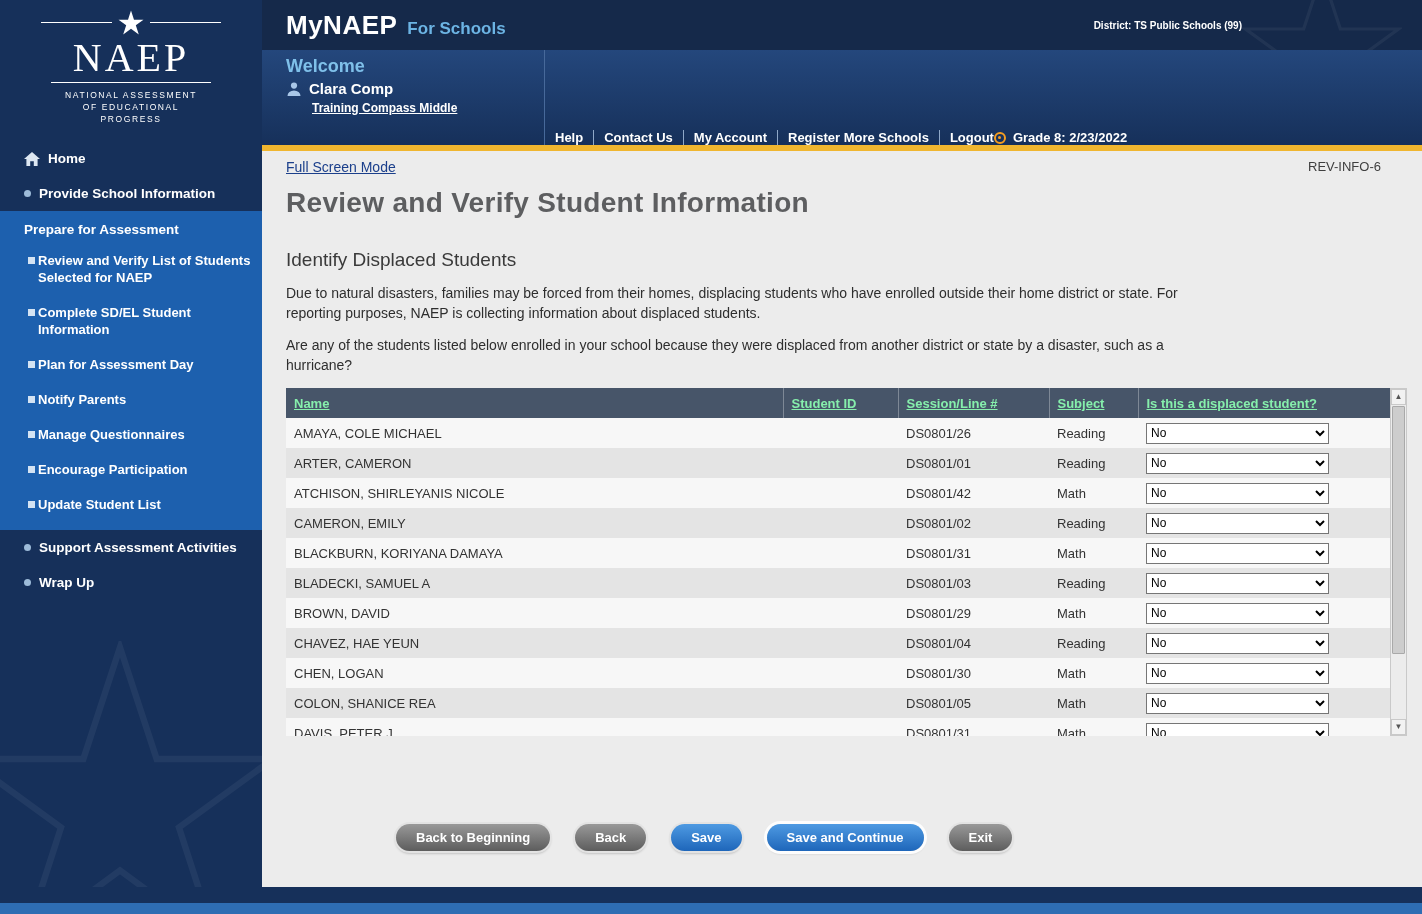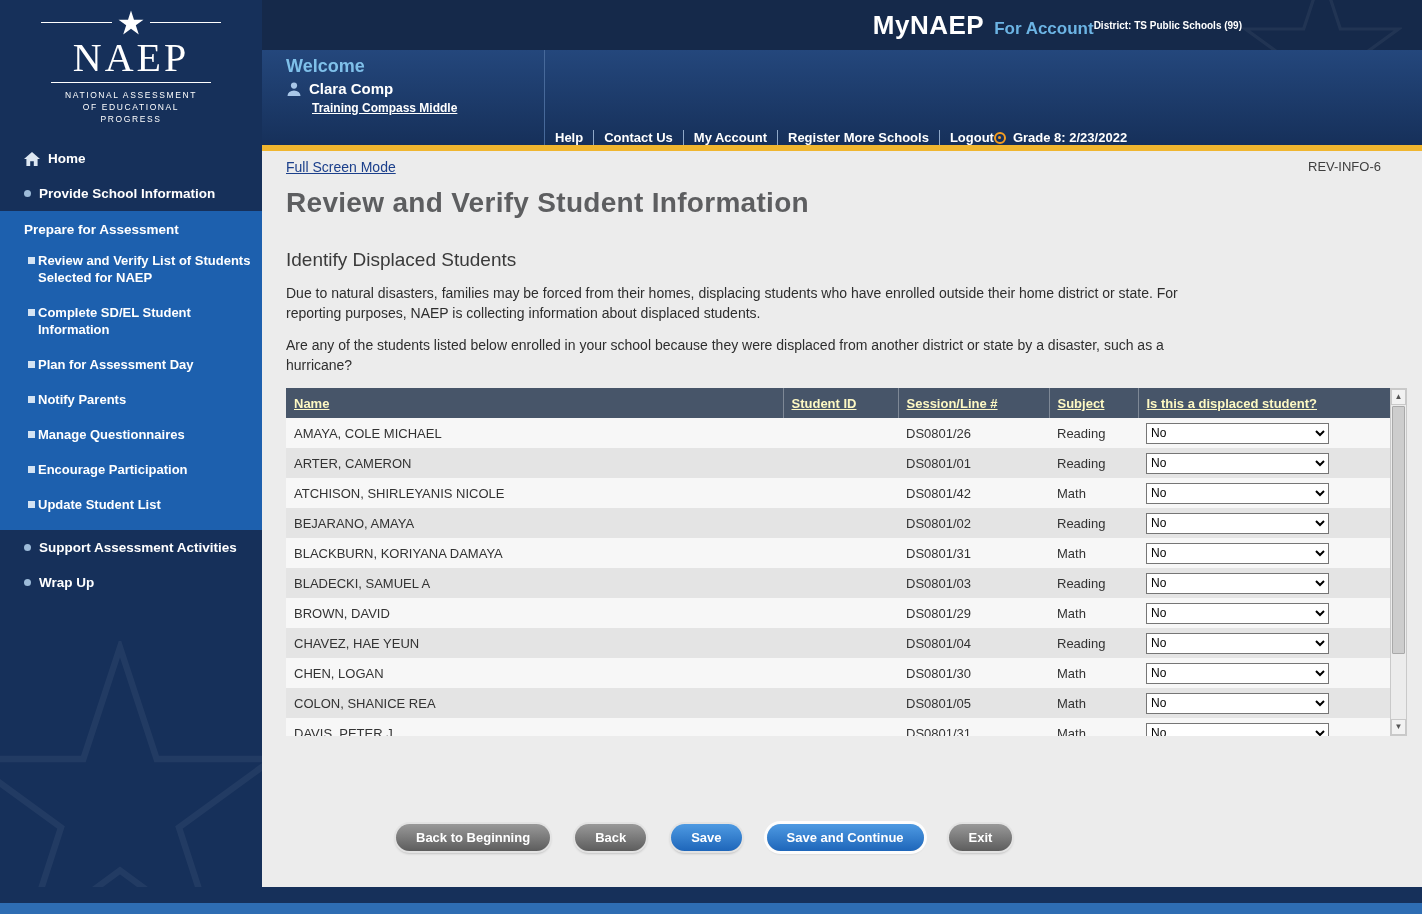--- a/index.html
+++ b/index.html
@@ -20,21 +20,21 @@
   .side-item { display:flex; align-items:center; gap:8px; padding:10px 12px 10px 24px; color:#fff; font-size:13.5px; font-weight:bold; cursor:pointer; }
   .bullet-dot { width:7px; height:7px; border-radius:50%; background:#9dbbd9; flex-shrink:0; }
   .prepare-block { background:#1d60ae; padding:1px 0 8px; }
   .prepare-head { padding:10px 12px 6px 24px; color:#fff; font-size:13.5px; font-weight:bold; cursor:pointer; }
   .sub-item { display:flex; gap:3px; padding:9px 10px 9px 28px; color:#fff; font-size:13px; font-weight:bold; line-height:17px; cursor:pointer; }
   .bullet-sq { width:7px; height:7px; background:#d4e3f3; margin-top:5px; flex-shrink:0; }
   .watermark { position:absolute; opacity:0.05; z-index:1; }
 
   
   .main-col { flex:1; min-width:0; display:flex; flex-direction:column; }
-  .topbar { height:50px; background:#15294a; display:flex; align-items:center; justify-content:flex-end; padding:0 180px 0 24px; position:relative; overflow:hidden; flex-shrink:0; }
+  .topbar { height:50px; background:#15294a; display:flex; align-items:center; justify-content:space-between; padding:0 180px 0 24px; position:relative; overflow:hidden; flex-shrink:0; }
   .brand { display:flex; align-items:baseline; gap:10px; }
   .brand-name { color:#fff; font-size:26px; font-weight:bold; letter-spacing:.5px; }
   .brand-suffix { color:#6cb4e4; font-size:17px; font-weight:bold; }
   .district { color:#fff; font-size:10px; font-weight:bold; }
 
   .welcome-band { height:95px; background:linear-gradient(#24477c, #16305a); display:flex; position:relative; overflow:hidden; flex-shrink:0; }
   .welcome-left { width:283px; flex-shrink:0; padding:6px 0 0 24px; border-right:1px solid #47699a; }
   .welcome-label { color:#7fc0ea; font-size:18px; font-weight:bold; }
   .user-row { display:flex; align-items:center; gap:7px; margin-top:3px; }
   .user-name { color:#fff; font-size:15px; font-weight:bold; }
@@ -56,21 +56,21 @@
   .content-top { display:flex; justify-content:space-between; padding-right:41px; align-items:flex-start; }
   .fullscreen-link { color:#1b3f8b; font-size:14px; text-decoration:underline; cursor:pointer; }
   .page-code { color:#3f3f3f; font-size:13px; }
   .page-title { margin-top:12px; color:#5d5e60; font-size:28px; font-weight:bold; letter-spacing:.3px; }
   .section-title { margin-top:30px; color:#3a3a3a; font-size:19px; font-weight:normal; }
   .para { margin-top:12px; width:905px; color:#2e2e2e; font-size:14px; line-height:20px; }
 
   .table-zone { margin-top:13px; width:1121px; position:relative; }
   .table-viewport { width:1104px; height:348px; overflow:hidden; }
   table { width:1104px; border-collapse:collapse; table-layout:fixed; }
-  thead th { background:#475569; color:#fef9c3; text-align:left; font-size:13px; font-weight:bold; height:30px; padding:0 8px; }
+  thead th { background:#475569; color:#86efac; text-align:left; font-size:13px; font-weight:bold; height:30px; padding:0 8px; }
   thead th + th { border-left:1px solid rgba(255,255,255,.3); }
   thead th span { text-decoration:underline; cursor:pointer; }
   tbody td { height:30px; font-size:13px; color:#333; padding:0 8px; }
   tbody tr:nth-child(odd)  { background:#f7f7f7; }
   tbody tr:nth-child(even) { background:#e4e4e4; }
   td select { width:183px; height:21px; font-size:12px; font-family:"Liberation Sans", sans-serif; border:1px solid #767676; background:#fff; }
 
   .scrollbar { position:absolute; top:0; right:0; width:17px; height:348px; background:#ececec; border:1px solid #c9c9c9; display:flex; flex-direction:column; align-items:center; }
   .sb-arrow { width:15px; height:16px; background:#f2f2f2; border:1px solid #c9c9c9; color:#555; font-size:8px; line-height:14px; text-align:center; cursor:pointer; flex-shrink:0; }
   .sb-thumb { width:13px; height:248px; margin-top:1px; background:#cdcdcd; border:1px solid #a9a9a9; border-radius:1px; cursor:pointer; }
@@ -171,21 +171,21 @@
     </aside>
 
     <div class="main-col">
 
       <header class="topbar">
         <svg class="watermark" style="right:20px; top:-30px;" width="160" height="153" viewBox="0 0 100 96">
           <path d="M50 2 L61.5 37 L98 37 L68.5 58.5 L80 94 L50 72 L20 94 L31.5 58.5 L2 37 L38.5 37 Z" fill="none" stroke="#ffffff" stroke-width="2"></path>
         </svg>
         <div class="brand">
           <span class="brand-name">MyNAEP</span>
-          <span class="brand-suffix">For Account</span>
+          <span class="brand-suffix">For Schools</span>
         </div>
         <div class="district">District: TS Public Schools (99)</div>
       </header>
 
       <header class="welcome-band">
         <div class="welcome-left">
           <div class="welcome-label">Welcome</div>
           <div class="user-row">
             <svg width="16" height="16" viewBox="0 0 16 16">
               <circle cx="8" cy="4.6" r="3.1" fill="#a9c7e8"></circle>
@@ -274,21 +274,21 @@
     <td>DS0801/42</td>
     <td>Math</td>
     <td>
       <select>
         <option>No</option>
       </select>
     </td>
   </tr>
 
   <tr>
-    <td>BEJARANO, AMAYA</td>
+    <td>CAMERON, EMILY</td>
     <td></td>
     <td>DS0801/02</td>
     <td>Reading</td>
     <td>
       <select>
         <option>No</option>
       </select>
     </td>
   </tr>
 

